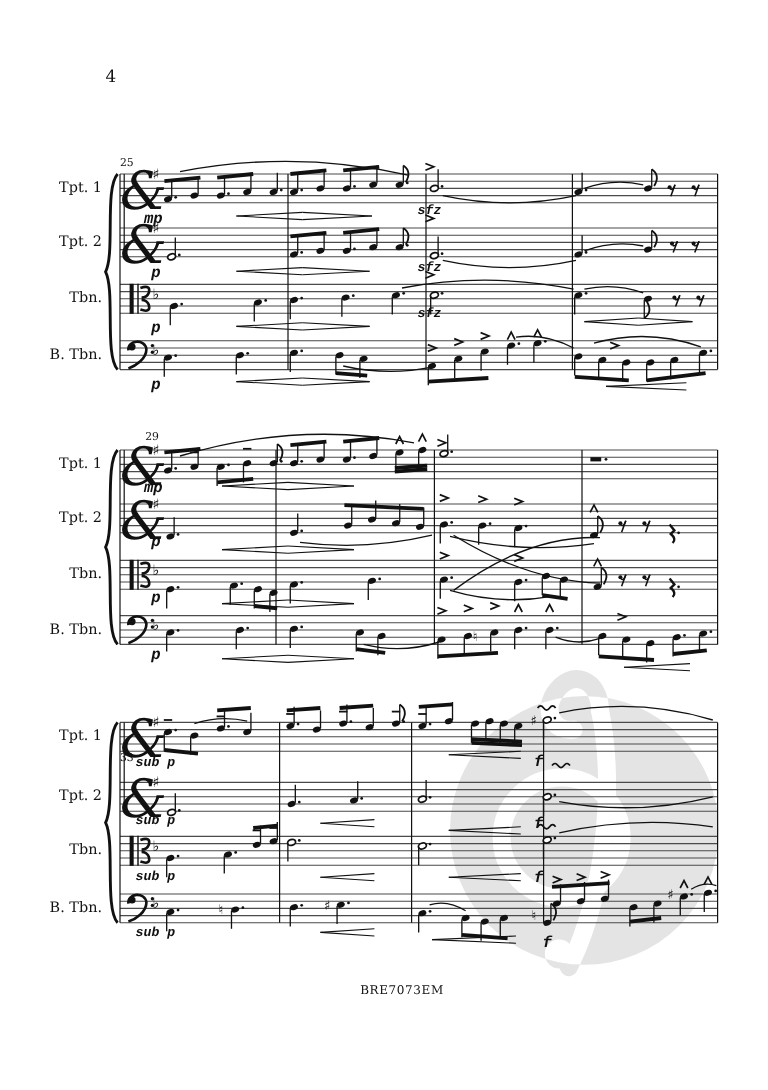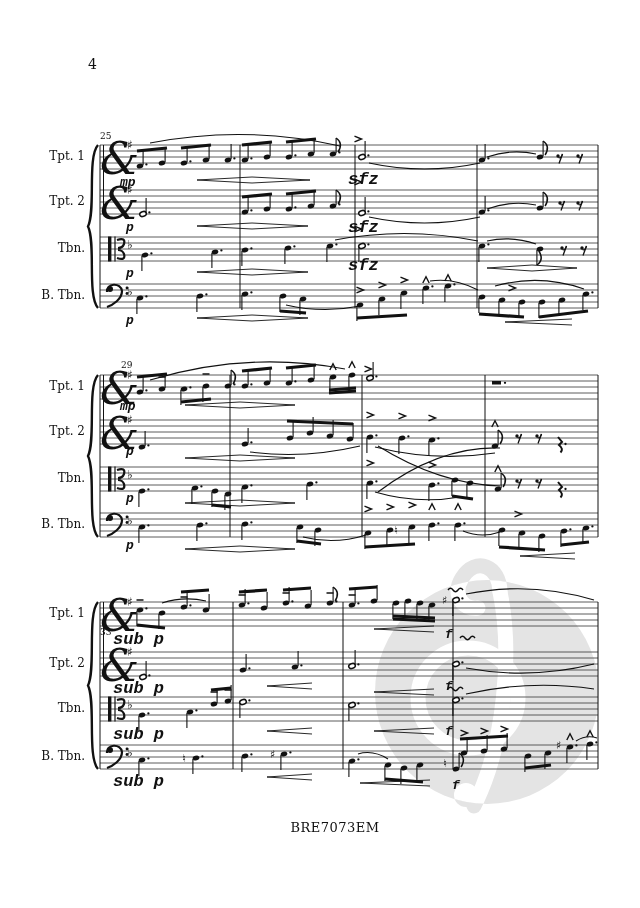--- a/index.html
+++ b/index.html
@@ -1,25 +1,25 @@
 <!DOCTYPE html>
 <html><head>
 <meta charset="utf-8">
 <style>
   html,body{margin:0;padding:0;background:#888;}
   .page{width:640px;height:908px;background:#ffffff;position:relative;margin:0 auto;
         font-family:"DejaVu Serif", serif;color:#111;overflow:hidden;}
   .pagenum{position:absolute;left:88px;top:56px;font-size:14px;}
-  .footer{position:absolute;left:260px;top:820px;width:150px;text-align:center;font-size:13px;letter-spacing:.5px;}
+  .footer{position:absolute;left:260px;top:820px;width:150px;text-align:center;font-size:10px;letter-spacing:.5px;}
   svg{position:absolute;left:0;top:0;}
   .txt{position:absolute;white-space:nowrap;}
   .inst{font-size:12px;width:85px;left:7px;text-align:right;}
   .mnum{font-size:9px;}
   .dyn{font-style:italic;font-weight:bold;font-size:13px;font-family:Liberation Mono, monospace;}
-  .dyn.small{font-size:17px;}
+  .dyn.small{font-size:11px;}
 </style>
 </head>
 <body>
 
 <div class="page">
   <div class="pagenum txt">4</div>
   <svg id="score" width="640" height="908" viewBox="0 0 640 908">
       <defs>
         <mask id="wm-out">
           <rect x="0" y="0" width="640" height="908" fill="#fff"></rect>

